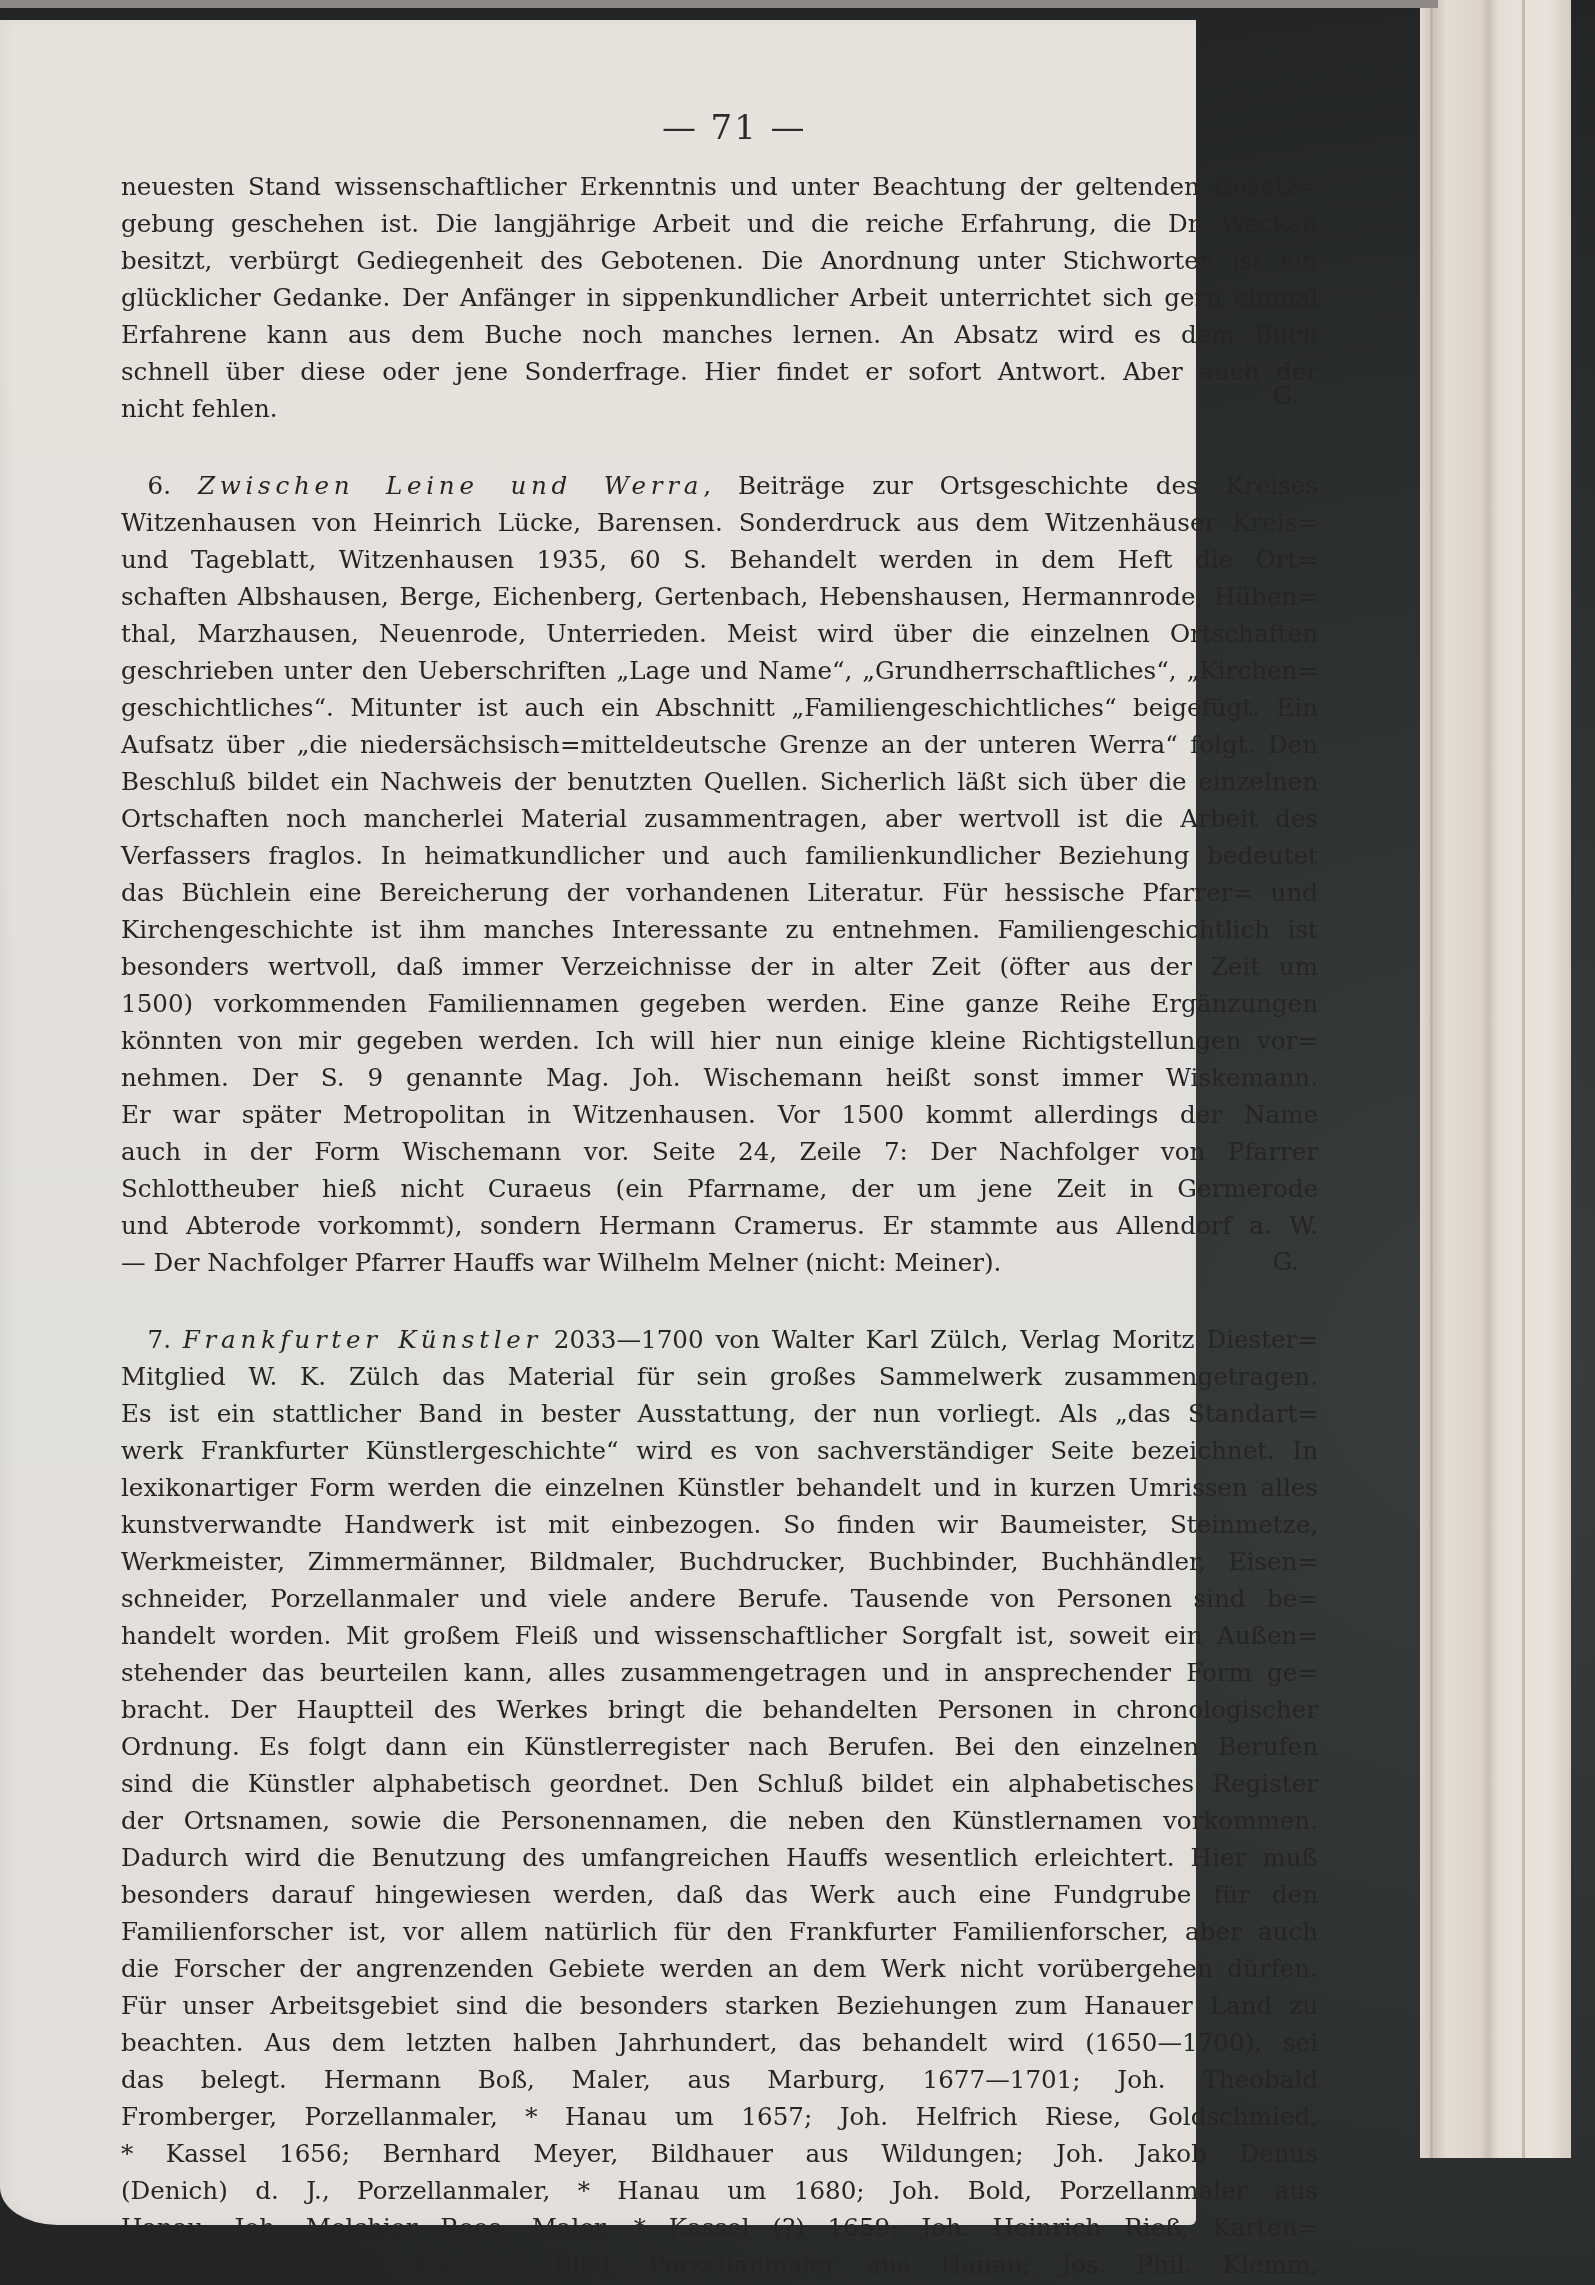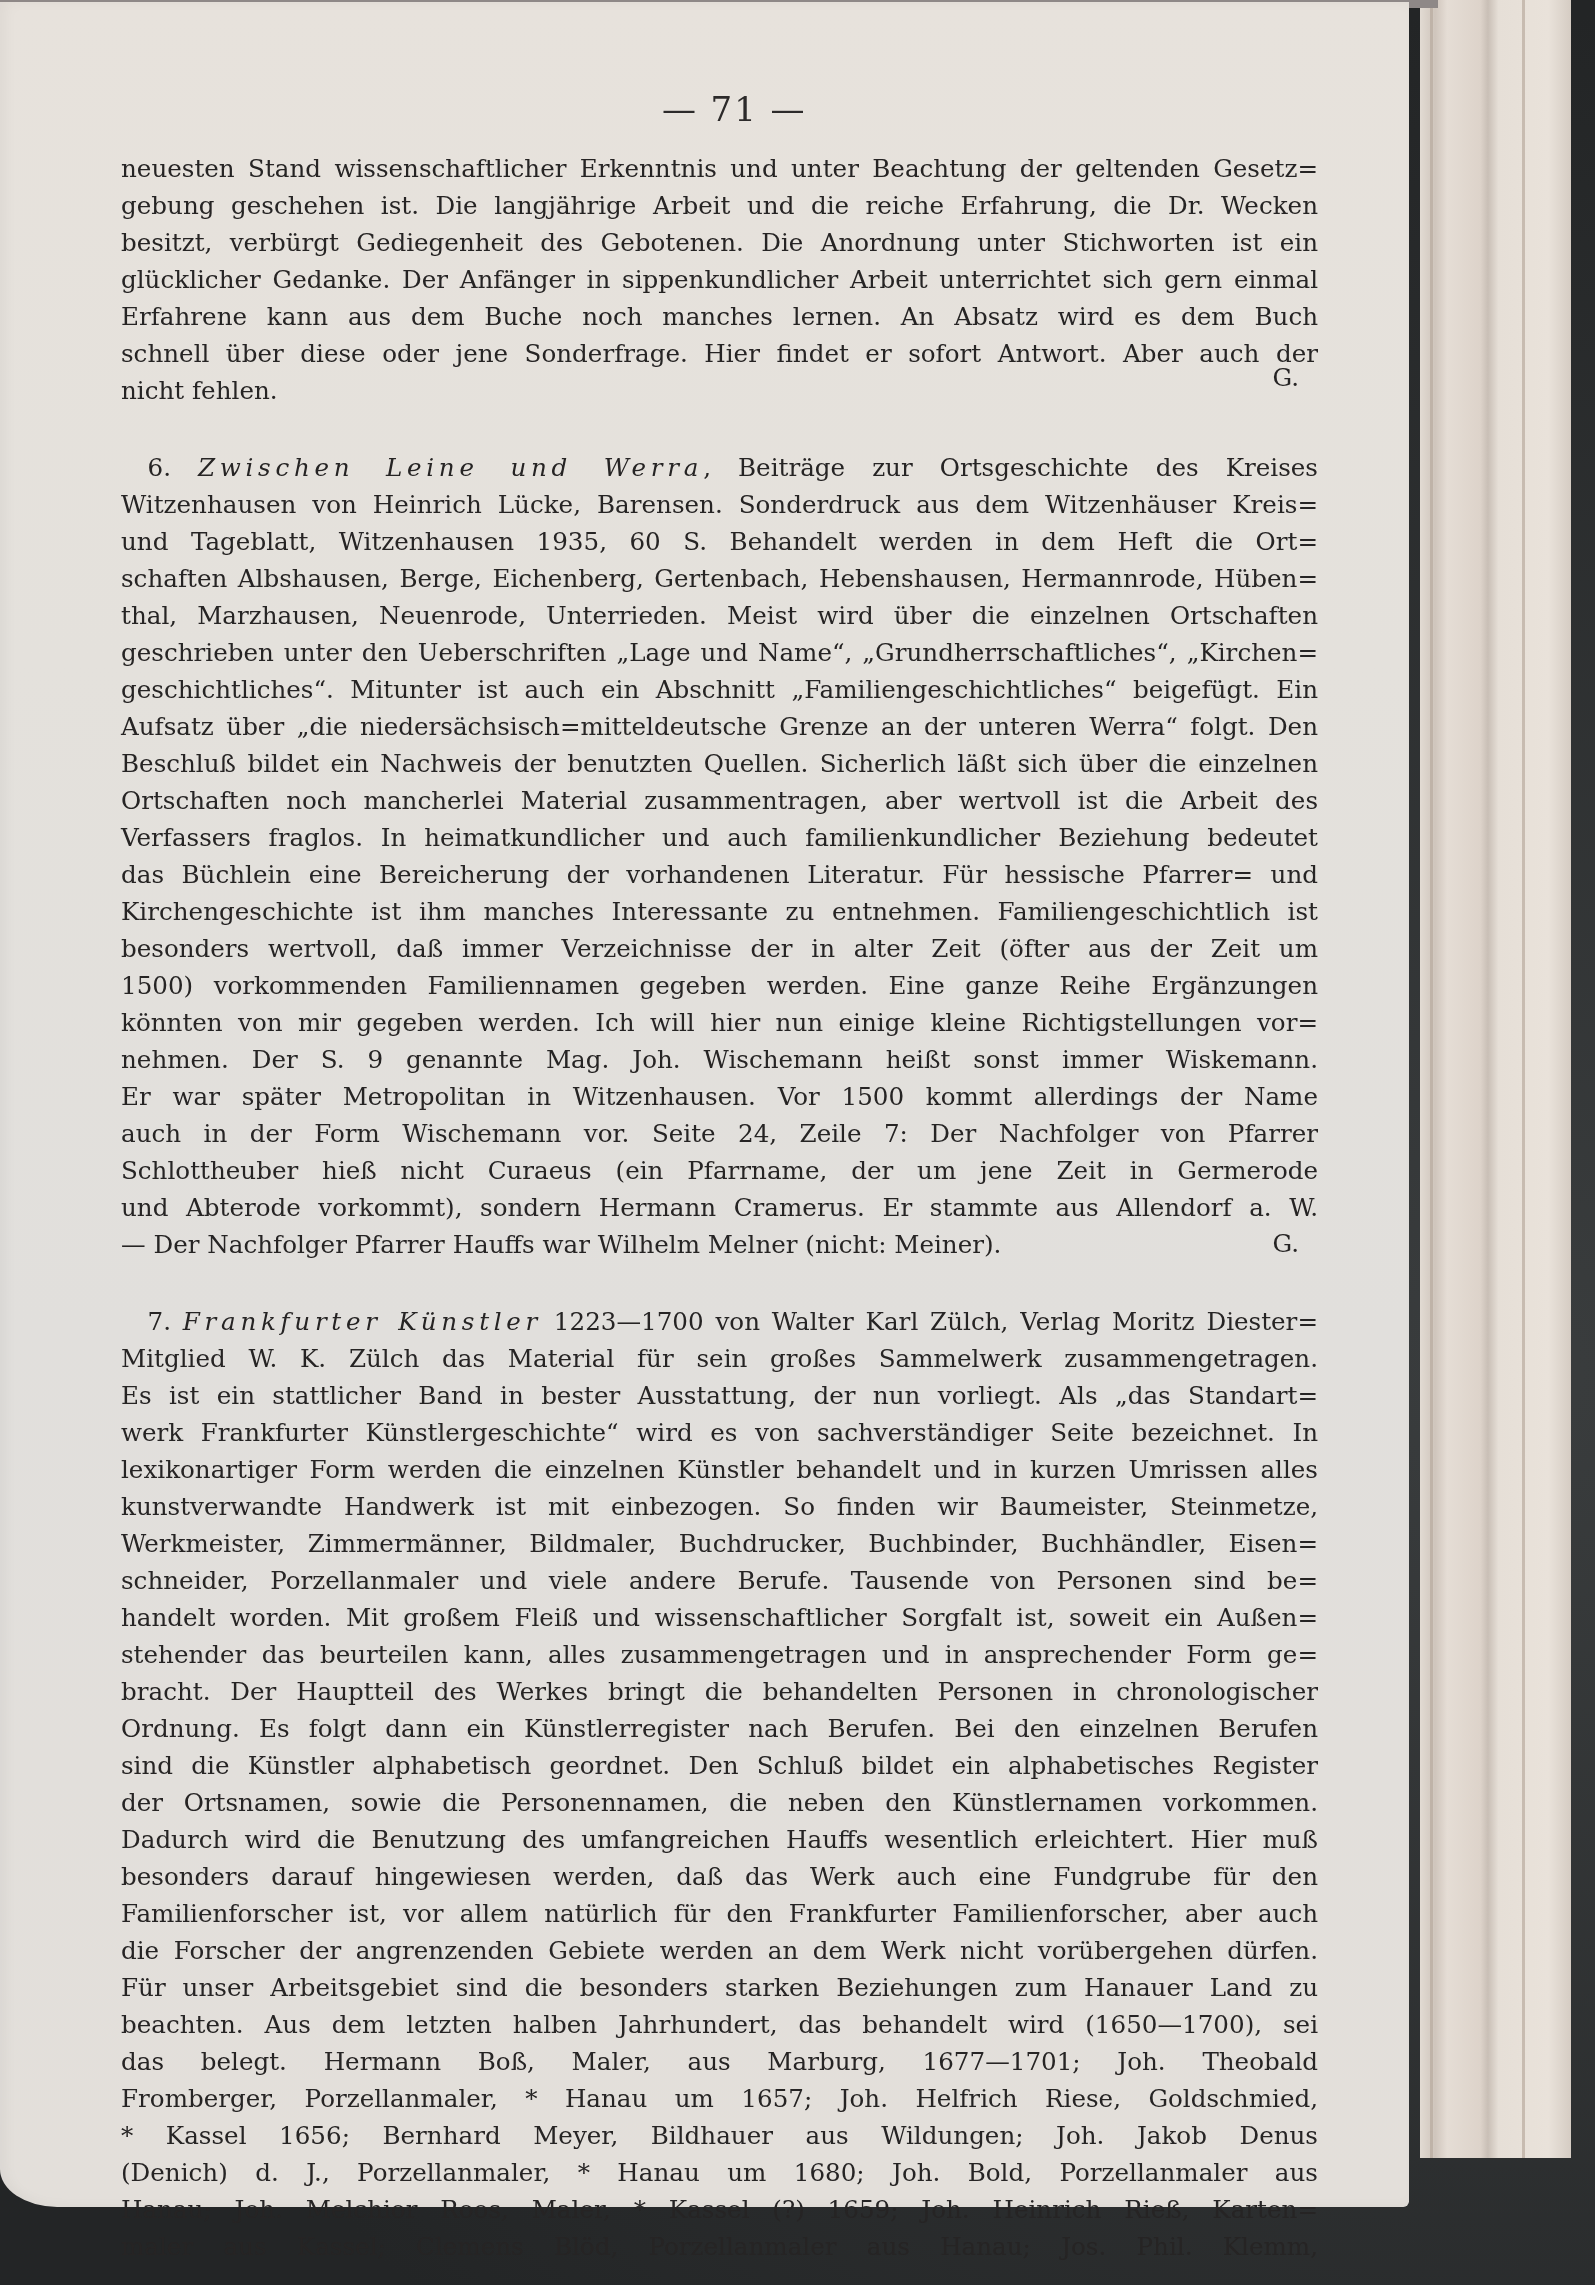--- a/index.html
+++ b/index.html
@@ -28,22 +28,22 @@
       position: absolute; left: 9.5px; top: 0; width: 3.8px; height: 100%;
       background: #bfb3a8;
     }
     .page-stack .edge2 {
       position: absolute; left: 102px; top: 0; width: 2.8px; height: 100%;
       background: #c7bbb0;
     }
     .page {
       position: absolute;
       left: 0;
-      top: 2px;
-      width: 1409px;
+      top: 20px;
+      width: 1196px;
       height: 2205px;
       background: linear-gradient(180deg, #e7e2dc 0%, #e4e1dc 30%, #e1dfdc 60%, #e3dfda 100%);
       border-bottom-right-radius: 5.7px;
       border-bottom-left-radius: 57px 38px;
       box-shadow: inset 5.7px 0 13.2px rgba(0,0,0,0.04);
     }
     .top-shadow {
       position: absolute; left: 0; top: 0; width: 1438px; height: 7.6px;
       background: #8e8887;
     }
@@ -142,21 +142,21 @@
         <div class="line-wrap">
           <span class="line">und Abterode vorkommt), sondern Hermann Cramerus. Er stammte aus Allendorf a. W.</span>
           <span class="sig" style="top:36px;right:19px;">G.</span>
         </div>
         <span class="line last">— Der Nachfolger Pfarrer Hauffs war Wilhelm Melner (nicht: Meiner).</span>
       </div>
 
       <div class="para-gap big"></div>
 
       <div>
-        <span class="line indent"><span>7.</span> <span class="spaced">Frankfurter Künstler</span><span> 1223—1700 von Walter Karl Zülch, Verlag Moritz Diester=</span></span>
+        <span class="line indent"><span>7.</span> <span class="spaced">Frankfurter Künstler</span><span> 2033—1700 von Walter Karl Zülch, Verlag Moritz Diester=</span></span>
         <span class="line">Mitglied W. K. Zülch das Material für sein großes Sammelwerk zusammengetragen.</span>
         <span class="line">Es ist ein stattlicher Band in bester Ausstattung, der nun vorliegt. Als „das Standart=</span>
         <span class="line">werk Frankfurter Künstlergeschichte“ wird es von sachverständiger Seite bezeichnet.  In</span>
         <span class="line">lexikonartiger Form werden die einzelnen Künstler behandelt und in kurzen Umrissen alles</span>
         <span class="line">kunstverwandte Handwerk ist mit einbezogen.  So finden wir Baumeister, Steinmetze,</span>
         <span class="line">Werkmeister, Zimmermänner, Bildmaler, Buchdrucker, Buchbinder, Buchhändler, Eisen=</span>
         <span class="line">schneider, Porzellanmaler und viele andere Berufe.  Tausende von Personen sind be=</span>
         <span class="line">handelt worden. Mit großem Fleiß und wissenschaftlicher Sorgfalt ist, soweit ein Außen=</span>
         <span class="line">stehender das beurteilen kann, alles zusammengetragen und in ansprechender Form ge=</span>
         <span class="line">bracht.  Der Hauptteil des Werkes bringt die behandelten Personen in chronologischer</span>

